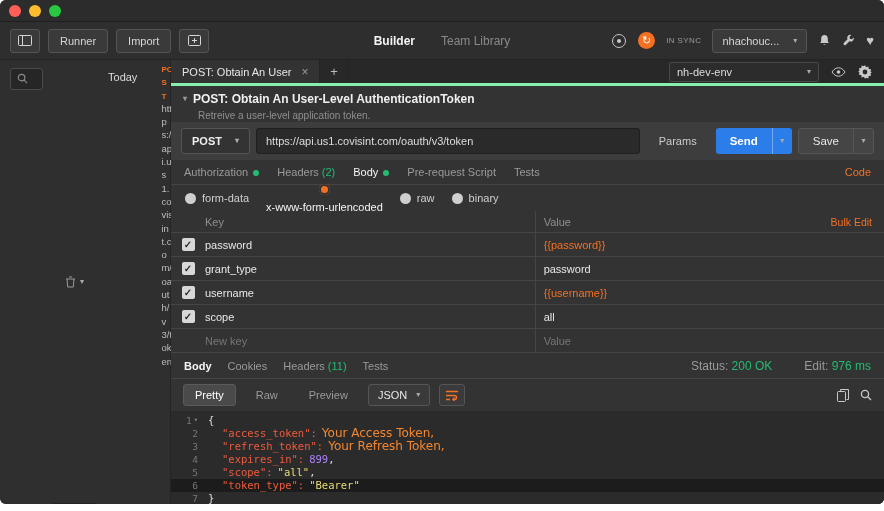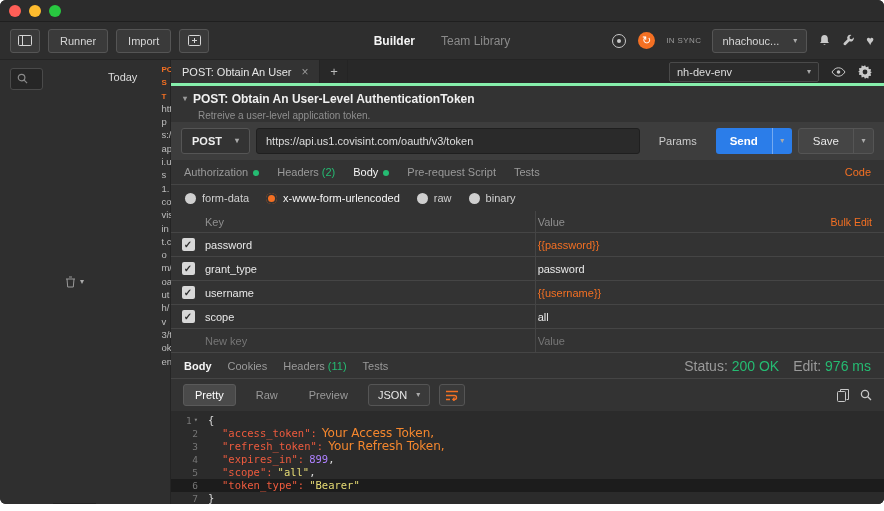--- a/index.html
+++ b/index.html
@@ -74,38 +74,38 @@
   .req-tabs { height: 25px; display: flex; align-items: center; gap: 18px; padding: 0 13px; border-bottom: 1px solid #454545; font-size: 11px; color: #9a9a9a; flex-shrink: 0; }
   .req-tabs .active { color: #f5f5f5; }
   .dot { width: 6px; height: 6px; border-radius: 50%; background: #25bb72; display: inline-block; margin-left: 5px; }
   .cnt { color: #25bb72; margin-left: 3px; }
   .code-link { margin-left: auto; color: #f47023; }
 
   .modes { height: 26px; display: flex; align-items: center; gap: 17px; padding: 0 14px; font-size: 11px; color: #cfcfcf; flex-shrink: 0; }
   .mode { display: flex; align-items: center; gap: 6px; }
   .radio { width: 11px; height: 11px; border-radius: 50%; background: #cfcfcf; }
   .mode.selected .radio { background: #f47023; box-shadow: inset 0 0 0 2px #333; }
-  .mode.selected { color: #f5f5f5; }
+  .mode.selected { color: #f5f5f5; flex-direction: column; }
 
   .kv-table { font-size: 11px; flex-shrink: 0; }
   .kv-row { display: flex; align-items: center; height: 24px; border-bottom: 1px solid #454545; }
   .kv-row.hdr { height: 22px; color: #8f8f8f; }
   .c-check { width: 34px; display: flex; justify-content: center; flex-shrink: 0; }
   .c-key { width: calc(51% - 34px); padding-right: 8px; color: #e8e8e8; overflow: hidden; }
-  .c-val { flex: 1; align-self: stretch; border-left: 1px solid #454545; display: flex; align-items: center; padding-left: 2px; color: #e8e8e8; min-width: 0; }
+  .c-val { flex: 1; align-self: stretch; border-left: 1px solid #454545; display: flex; align-items: center; padding-left: 8px; color: #e8e8e8; min-width: 0; }
   .kv-row.hdr .c-key, .kv-row.hdr .c-val { color: #8f8f8f; }
   .bulk { margin-left: auto; padding-right: 12px; color: #f47023; font-size: 10.5px; }
   .checkbox { width: 13px; height: 13px; background: #d8d8d8; border-radius: 2px; color: #2e2e2e; font-size: 10px; line-height: 13px; text-align: center; font-weight: bold; }
   .var { color: #f47023; }
   .ghost-input { background: transparent; border: none; outline: none; color: #ddd; font-size: 11px; width: 100%; }
   .ghost-input::placeholder { color: #767676; }
 
   .resp-tabs { height: 26px; display: flex; align-items: center; gap: 16px; padding: 0 13px; border-bottom: 1px solid #454545; font-size: 11px; color: #9a9a9a; flex-shrink: 0; }
   .resp-tabs .active { color: #f5f5f5; font-weight: bold; }
-  .resp-meta { margin-left: auto; display: flex; gap: 14px; font-size: 14px; color: #9a9a9a; }
+  .resp-meta { margin-left: auto; display: flex; gap: 32px; font-size: 12px; color: #9a9a9a; }
   .green { color: #25bb72; }
 
   .resp-toolbar { height: 32px; display: flex; align-items: center; gap: 9px; padding: 0 12px; flex-shrink: 0; }
   .view-btn { height: 22px; padding: 0 11px; display: flex; align-items: center; font-size: 11px; color: #9a9a9a; border-radius: 3px; }
   .view-btn.active { background: #4a4a4a; border: 1px solid #5a5a5a; color: #fff; }
   .fmt-select { height: 22px; display: flex; align-items: center; gap: 9px; padding: 0 9px; border: 1px solid #555; background: #3a3a3a; border-radius: 3px; font-size: 11px; color: #e8e8e8; }
   .wrap-btn { height: 22px; width: 26px; display: flex; align-items: center; justify-content: center; border: 1px solid #555; background: #3a3a3a; border-radius: 3px; }
   .resp-actions { margin-left: auto; display: flex; align-items: center; gap: 11px; color: #c9c9c9; }
   .save-resp { height: 22px; padding: 0 10px; display: flex; align-items: center; font-size: 11px; color: #e0e0e0; background: #3a3a3a; border: 1px solid #555; border-radius: 3px; }
 

